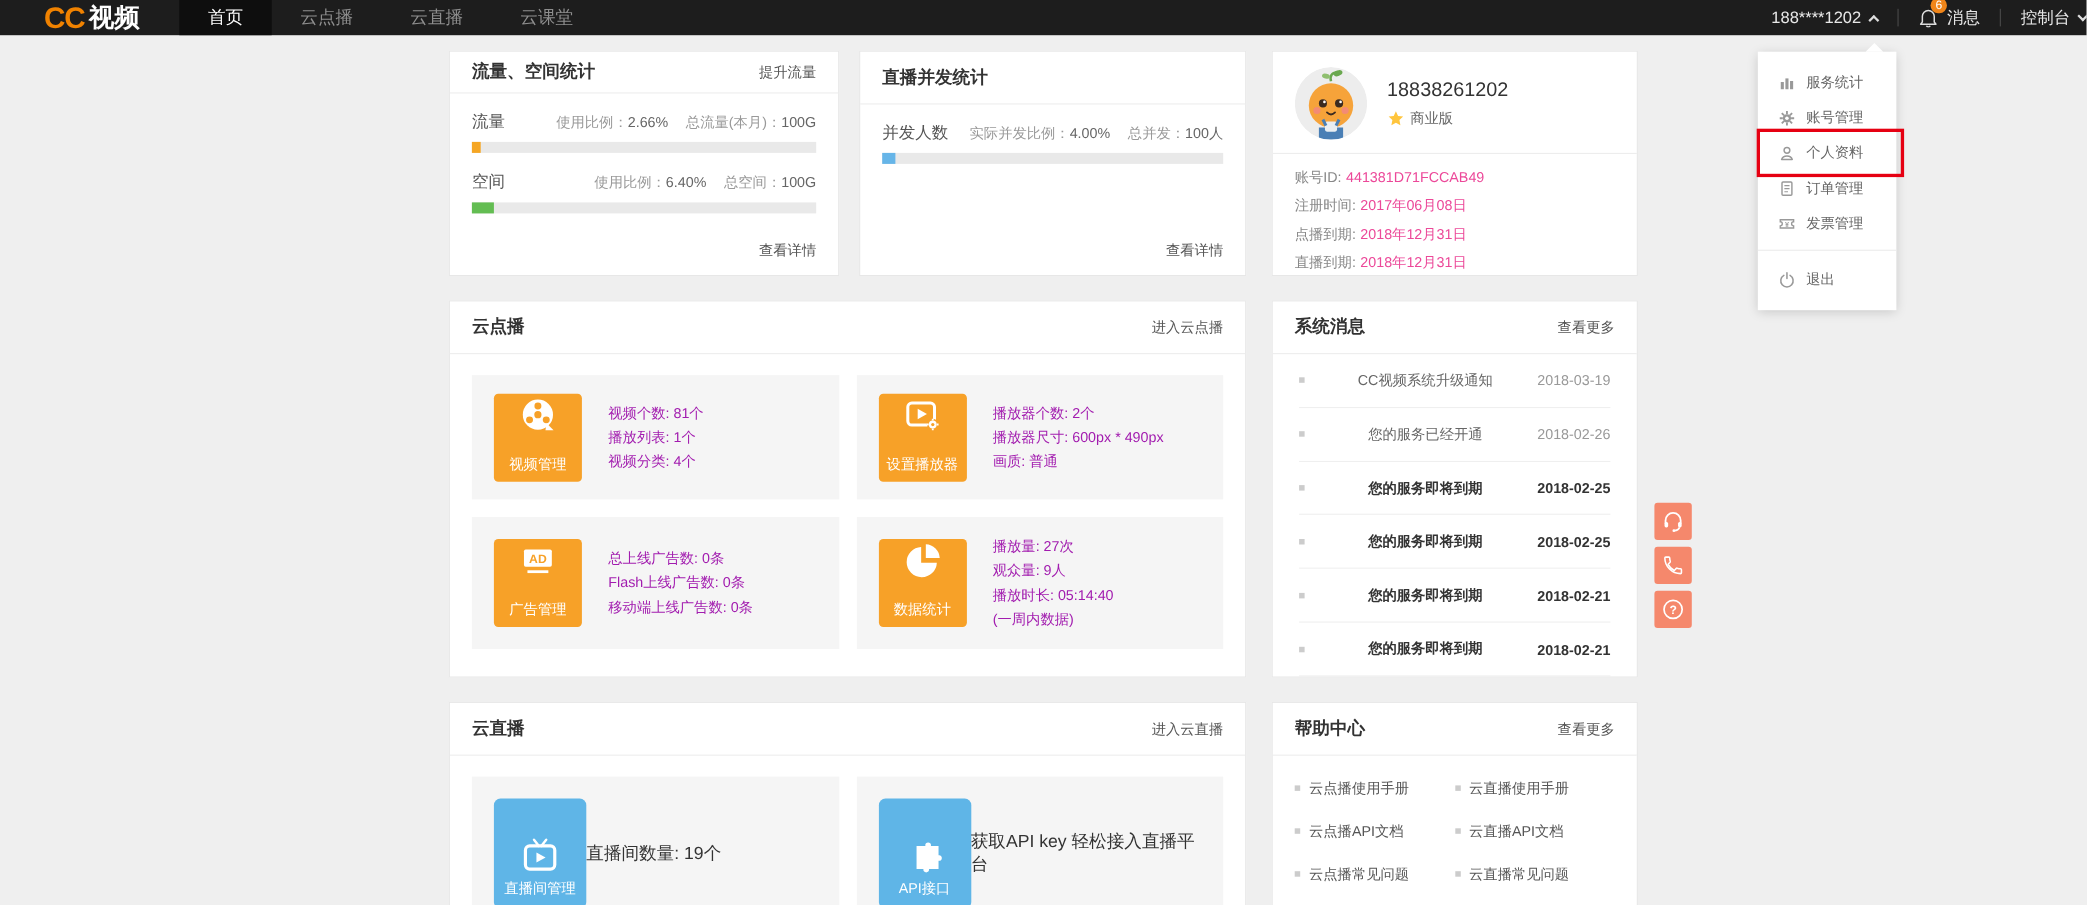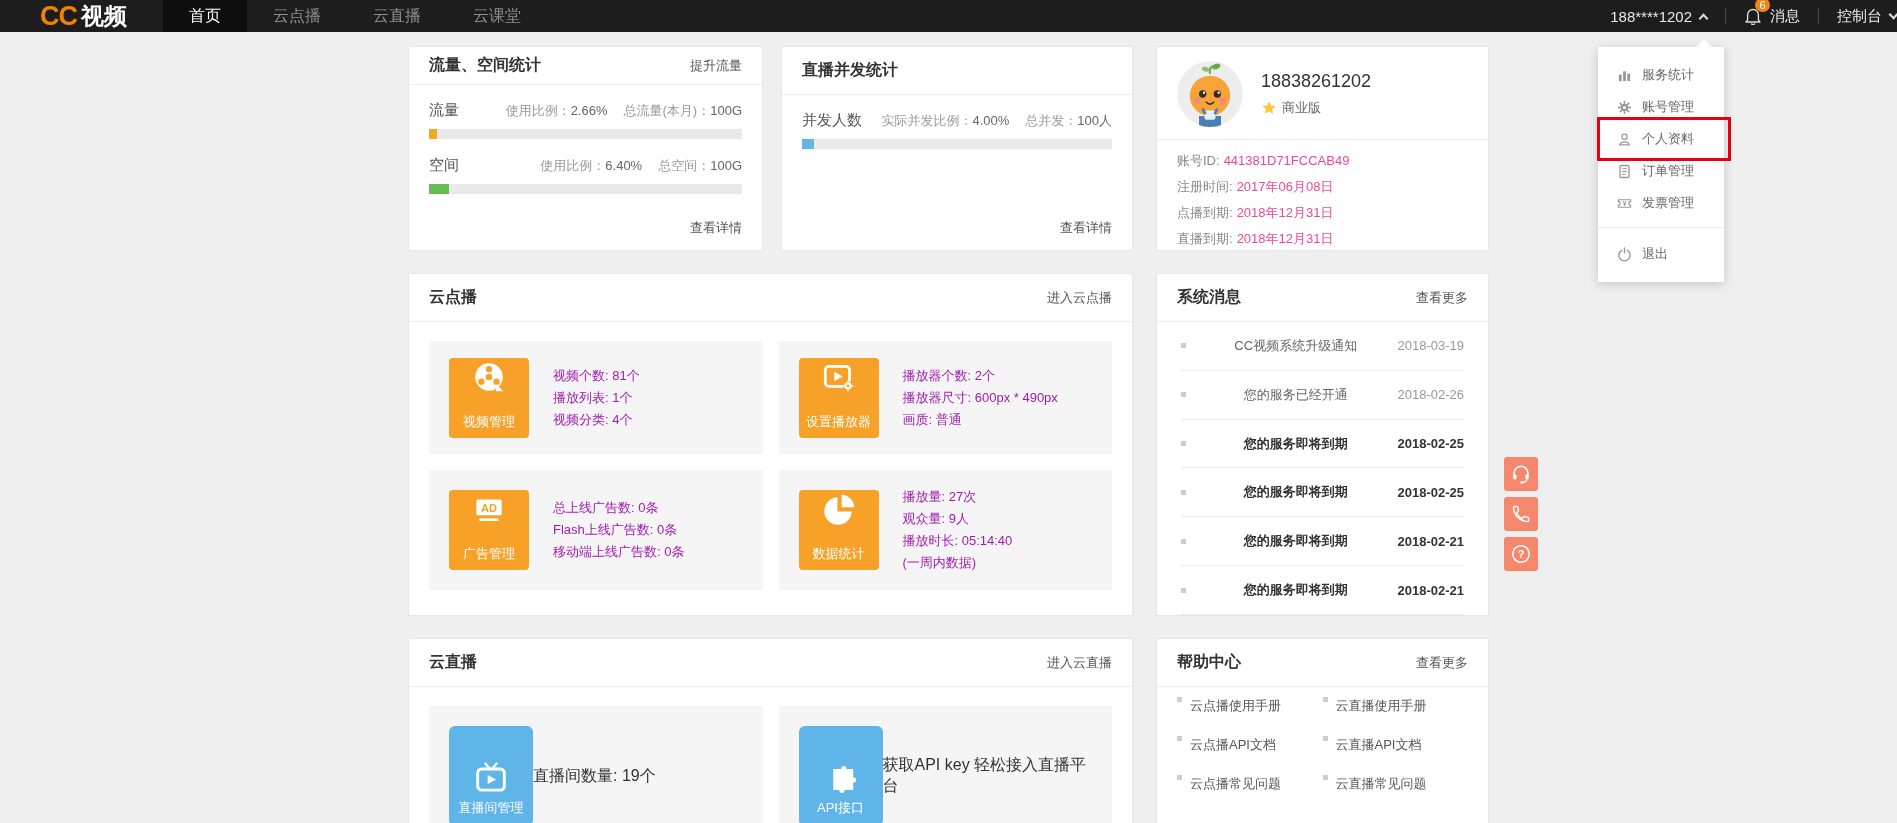--- a/index.html
+++ b/index.html
@@ -93,21 +93,21 @@
   .msg-list { flex:1; display:flex; flex-direction:column; padding:0 24px;text-align:center; }
   .msg-row { flex:1; display:flex; align-items:center; border-bottom:1px solid #efefef; font-size:13px; color:#666; cursor:pointer; }
   .msg-row .dot { width:5px; height:5px; background:#ccc; margin-right:8px; flex:none; }
   .msg-row .m-text { flex:1; }
   .msg-row .m-date { color:#999; }
   .msg-row.bold .m-text, .msg-row.bold .m-date { font-weight:700; color:#333; }
 
   
   .help-card { width:333px; height:220px; }
   .help-grid { display:grid; grid-template-columns:1fr 1fr; padding:10px 20px; }
-  .help-item { display:flex; font-size:13px; color:#555; height:39px; cursor:pointer; }
+  .help-item { display:flex; align-items:center; font-size:13px; color:#555; height:39px; cursor:pointer; }
   .help-item .dot { width:5px; height:5px; background:#ccc; margin-right:8px; flex:none; }
 
   
   .float-col { position:absolute; left:1504px; top:457px; z-index:6; }
   .float-btn { width:34px; height:34px; background:#f5886c; border-radius:3px; margin-bottom:6px; display:flex; align-items:center; justify-content:center; cursor:pointer; }
 </style>
 </head>
 <body>
 
 <div class="nav">

